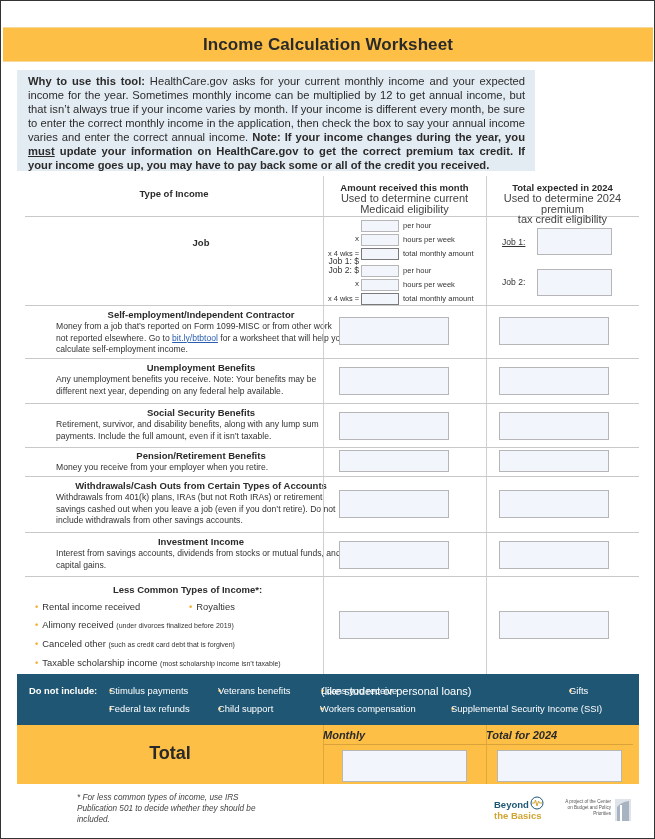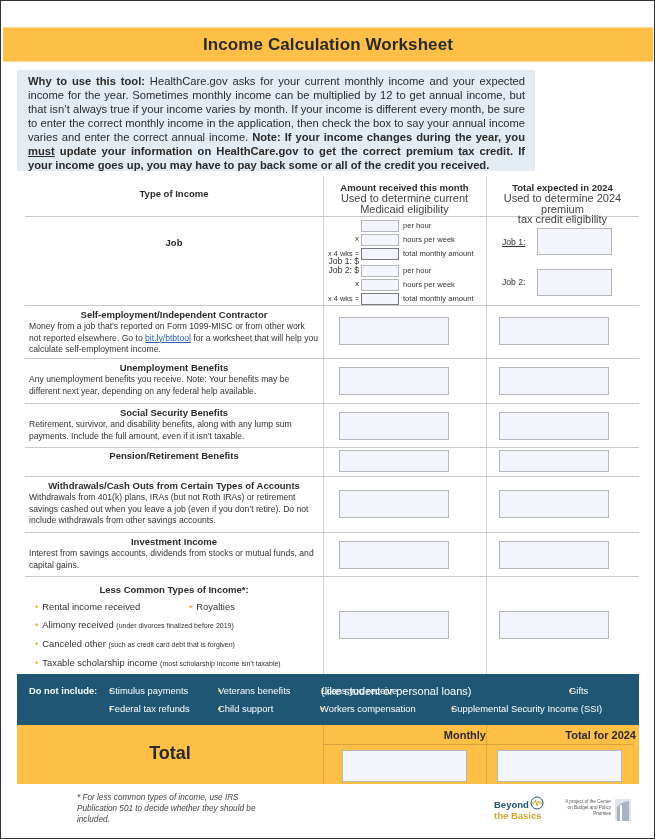--- a/index.html
+++ b/index.html
@@ -27,21 +27,21 @@
   .table { position: absolute; left: 24px; top: 175px; width: 614px; }
   .row { position: absolute; left: 0; width: 614px; border-bottom: 1.5px solid #c9c9c9; }
   .col-divider { position: absolute; top: 0; bottom: 0; width: 1px; background: #d0d0d0; }
   .c1 { position: absolute; left: 0; width: 298px; top: 0; bottom: 0; }
   .c2 { position: absolute; left: 298px; width: 163px; top: 0; bottom: 0; }
   .c3 { position: absolute; left: 461px; width: 153px; top: 0; bottom: 0; }
 
   .hdr-title { font-size: 9.5px; font-weight: bold; text-align: center; color: #2b2b2b; }
   .hdr-sub { font-size: 11px; text-align: center; color: #444; line-height: 10.5px; }
 
-  .type-cell { padding: 3px 4px 0 4px; font-size: 8.6px; line-height: 11.6px; color: #333; }
+  .type-cell { padding: 3px 4px 0 4px; font-size: 8.6px; line-height: 11.6px; color: #333; margin-left: 27px; }
   .type-cell .tname { font-size: 9.5px; font-weight: bold; text-align: center; color: #2b2b2b; line-height: 12px; }
   .type-cell a { color: #2a5db0; text-decoration: underline; }
 
   .inbox {
     position: absolute; width: 110px; height: 28px;
     background: #f2f5fc; border: 1px solid #b6b6b6;
   }
   .small-inbox { position: absolute; width: 38px; height: 12px; background: #f2f5fc; border: 1px solid #b6b6b6; }
   .small-inbox.dark { border-color: #7a7a7a; }
   .jlbl { position: absolute; font-size: 8px; color: #333; text-align: right; width: 36px; }
@@ -62,21 +62,21 @@
   .dni small { font-size: 11px; }
   .dni .bullet { color: #fdbf45; }
 
   .total {
     position: absolute; left: 16px; top: 724px; width: 622px; height: 59px;
     background: #fdbf45;
   }
   .total .tlabel { position: absolute; left: 0; width: 306px; top: 18px; text-align: center; font-size: 18px; font-weight: bold; color: #2a2a2a; }
   .total .tdiv { position: absolute; top: 0; bottom: 0; width: 1px; background: #e0a838; }
   .total .hline { position: absolute; left: 306px; width: 310px; top: 19px; height: 1px; background: #d9a23a; }
-  .total .thdr { position: absolute; top: 4px; font-size: 11px; font-weight: bold; text-align: right; color: #2a2a2a; }
+  .total .thdr { position: absolute; top: 4px; font-size: 11px; font-weight: bold; text-align: left; color: #2a2a2a; font-style: italic; }
   .total .tbox { position: absolute; top: 25px; height: 32px; background: #f2f5fc; border: 1px solid #b6b6b6; }
 
   .footnote {
     position: absolute; left: 76px; top: 791px; width: 190px;
     font-size: 8.2px; font-style: italic; line-height: 11px; color: #444;
   }
   .logo-btb { position: absolute; left: 493px; top: 798px; width: 56px; height: 24px; }
   .logo-btb .b1 { position: absolute; left: 0; top: 0; font-size: 9.5px; font-weight: bold; color: #1e5674; }
   .logo-btb .b2 { position: absolute; left: 0; top: 11px; font-size: 9.5px; font-weight: bold; color: #d1a532; }
   .logo-cbpp { position: absolute; left: 564px; top: 798px; width: 70px; height: 24px; }
@@ -181,20 +181,21 @@
     </div>
     <div class="col-divider" style="left:298px;"></div>
     <div class="inbox" style="left:314px; top:8px;"></div>
     <div class="col-divider" style="left:461px;"></div>
     <div class="inbox" style="left:474px; top:8px;"></div>
   </div>
 
   <div class="row" style="top:272px; height:29px;">
     <div class="c1 type-cell" style="padding-top:2px;">
       <div class="tname">Pension/Retirement Benefits</div>
+      <div>Money you receive from your employer when you retire.</div>
     </div>
     <div class="col-divider" style="left:298px;"></div>
     <div class="inbox" style="left:314px; top:2px; height:22px;"></div>
     <div class="col-divider" style="left:461px;"></div>
     <div class="inbox" style="left:474px; top:2px; height:22px;"></div>
   </div>
 
   <div class="row" style="top:301px; height:56px;">
     <div class="c1 type-cell">
       <div class="tname">Withdrawals/Cash Outs from Certain Types of Accounts</div>

